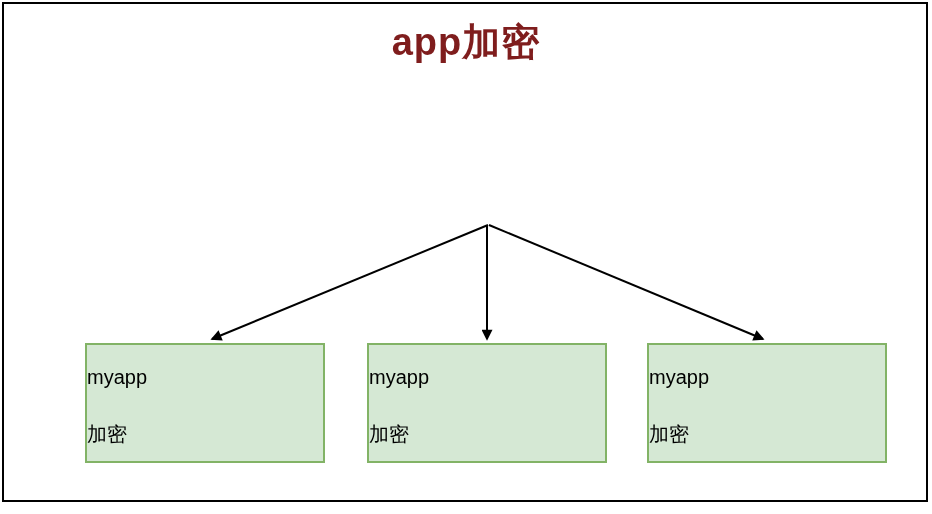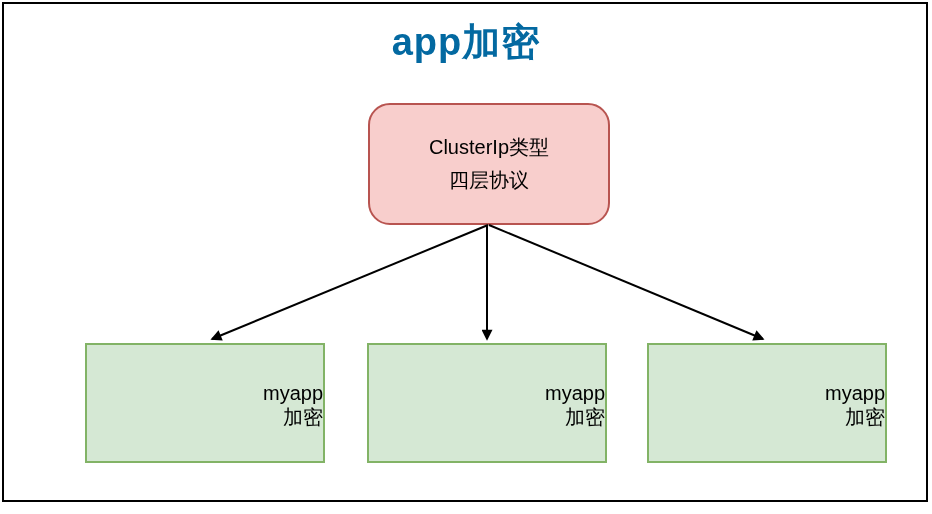--- a/index.html
+++ b/index.html
@@ -27,21 +27,21 @@
     background: #ffffff;
   }
   .page-title {
     position: absolute;
     left: 0;
     top: 17px;
     width: 932px;
     text-align: center;
     font-size: 38px;
     font-weight: bold;
-    color: #0369a1;
+    color: #7f1d1d;
     letter-spacing: 1px;
   }
   .node-root {
     position: absolute;
     left: 368px;
     top: 103px;
     width: 242px;
     height: 122px;
     box-sizing: border-box;
     background: var(--root-fill, #f8cecc);
@@ -67,22 +67,23 @@
   .node-child {
     position: absolute;
     top: 343px;
     width: 240px;
     height: 120px;
     box-sizing: border-box;
     background: var(--child-fill, #d5e8d4);
     border: 2px solid var(--child-stroke, #82b366);
     display: flex;
     flex-direction: column;
-    align-items: flex-end;
-    padding-top: 36px;
+    align-items: flex-start;
+    padding-top: 20px;
+    gap: 33px;
     font-size: 20px;
     line-height: 24px;
     color: #000000;
     text-align: center;
   }
   .node-child.pos-1 { left: 85px; }
   .node-child.pos-2 { left: 367px; }
   .node-child.pos-3 { left: 647px; }
   .watermark {
     position: absolute;
@@ -95,24 +96,20 @@
 </style>
 </head>
 <body>
 
 <div class="canvas">
 
   <div class="frame"></div>
 
   <div class="page-title">app加密</div>
 
-  <div class="node-root">
-    <span>ClusterIp类型</span>
-    <span>四层协议</span>
-  </div>
 
   <svg class="edges-svg" viewBox="0 0 932 514" xmlns="http://www.w3.org/2000/svg">
     <defs>
       <marker id="arrowhead" viewBox="0 0 10 10" refX="8.5" refY="5" markerWidth="13" markerHeight="11" orient="auto" markerUnits="userSpaceOnUse">
         <path d="M0,0 L10,5 L0,10 Z" fill="#000000"></path>
       </marker>
     </defs>
     <line x1="488" y1="225" x2="212" y2="339" stroke="#000000" stroke-width="2" marker-end="url(#arrowhead)"></line>
     <line x1="487" y1="225" x2="487" y2="339" stroke="#000000" stroke-width="2" marker-end="url(#arrowhead)"></line>
     <line x1="489" y1="225" x2="763" y2="339" stroke="#000000" stroke-width="2" marker-end="url(#arrowhead)"></line>

